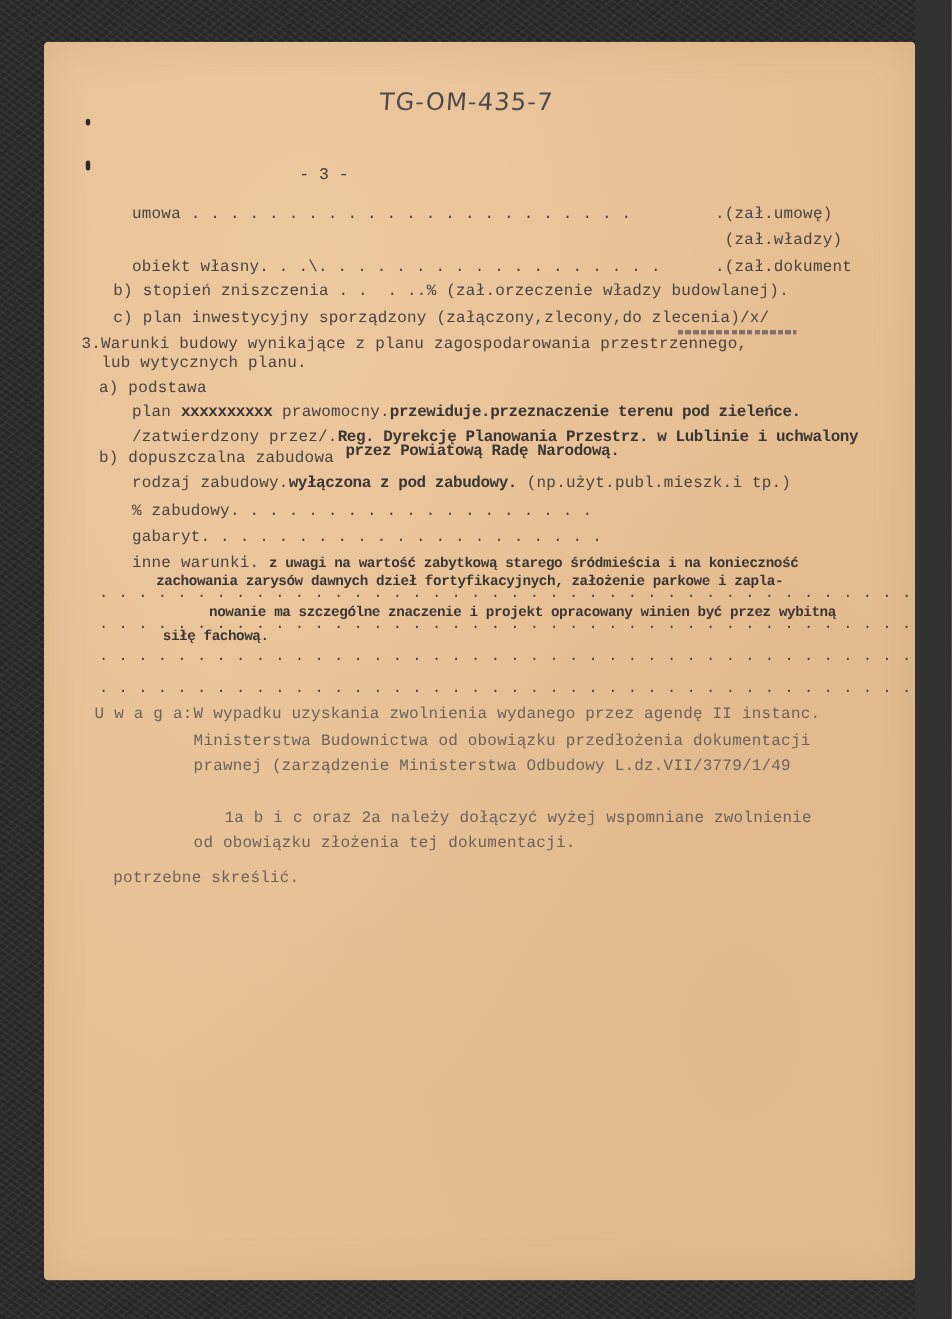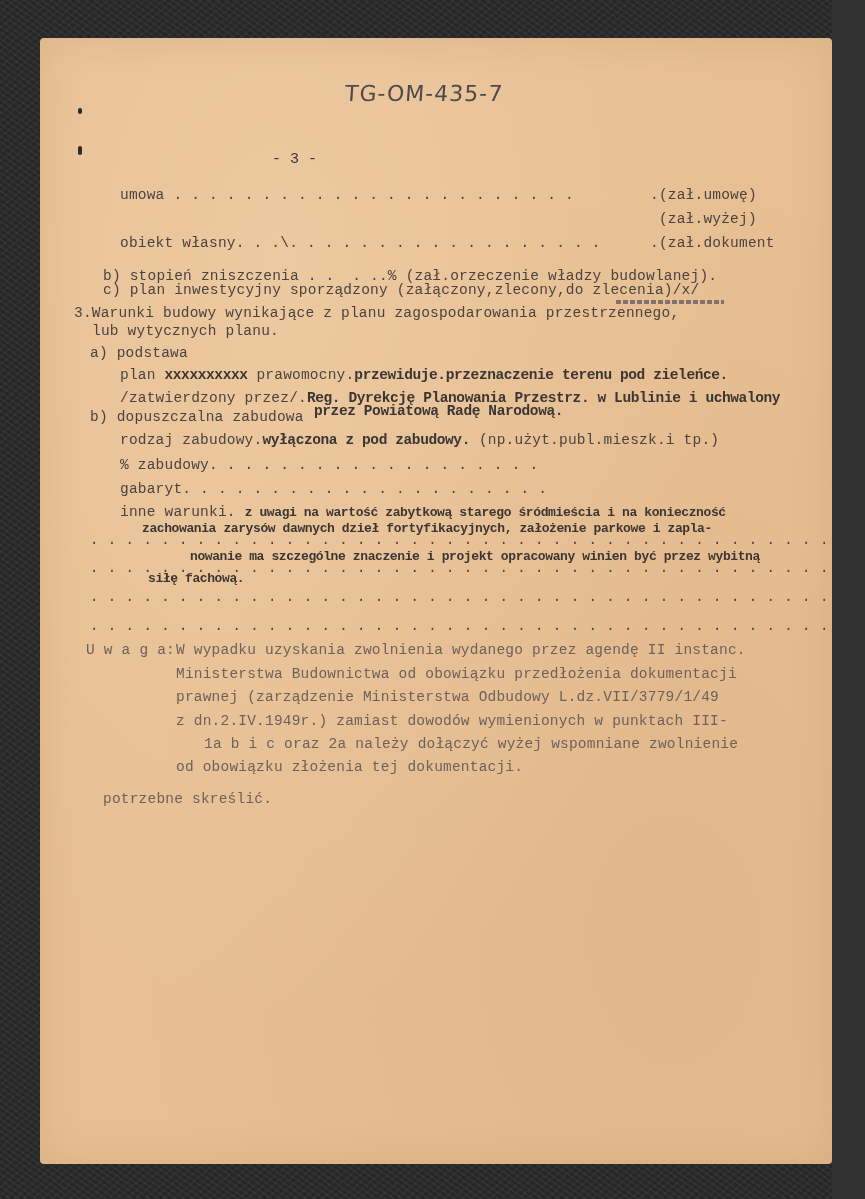--- a/index.html
+++ b/index.html
@@ -102,26 +102,26 @@
   <div class="handwritten">TG-OM-435-7</div>
 
   <div class="punch-mark" style="left:38px; top:70px;"></div>
   <div class="punch-mark" style="left:38px; top:108px; height:9px;"></div>
 
   <div class="page-number">- 3 -</div>
 
   <div class="ink" style="left:80px; top:148px;"><span>umowa</span><span> . . . . . . . . . . . . . . . . . . . . . . .</span></div>
   <div class="ink" style="left:610px; top:148px;">.(zał.umowę)</div>
 
-  <div class="ink" style="left:610px; top:172px;"> (zał.wyżej)</div>
+  <div class="ink" style="left:610px; top:172px;"> (zał.władzy)</div>
 
   <div class="ink" style="left:80px; top:196px;"><span>obiekt własny</span><span>. . .\. . . . . . . . . . . . . . . . . .</span></div>
   <div class="ink" style="left:610px; top:196px;">.(zał.dokument</div>
 
-  <div class="ink" style="left:63px; top:229px;">b) stopień zniszczenia . .  . ..% (zał.orzeczenie władzy budowlanej).</div>
+  <div class="ink" style="left:63px; top:218px;">b) stopień zniszczenia . .  . ..% (zał.orzeczenie władzy budowlanej).</div>
   <div class="ink" style="left:63px; top:243px;">c) plan inwestycyjny sporządzony (załączony,zlecony,do zlecenia)/x/</div>
   <div class="underline-smudge" style="left:576px; top:262px; width:108px;"></div>
 
   <div class="ink" style="left:34px; top:266px;">3.Warunki budowy wynikające z planu zagospodarowania przestrzennego,</div>
   <div class="ink" style="left:52px; top:284px;">lub wytycznych planu.</div>
 
   <div class="ink" style="left:50px; top:306px;">a) podstawa</div>
 
   <div class="ink" style="left:80px; top:328px;"><span>plan</span> <span class="bold-ink">xxxxxxxxxx</span> <span>prawomocny.</span><span class="bold-ink">przewiduje.przeznaczenie terenu pod zieleńce.</span></div>
 
@@ -142,18 +142,17 @@
   <div class="dots" style="left:50px; top:522px;">. . . . . . . . . . . . . . . . . . . . . . . . . . . . . . . . . . . . . . . . . .</div>
   <div class="ink bold-ink" style="left:108px; top:532px; font-size:13px;">siłę fachową.</div>
 
   <div class="dots" style="left:50px; top:551px;">. . . . . . . . . . . . . . . . . . . . . . . . . . . . . . . . . . . . . . . . . .</div>
   <div class="dots" style="left:50px; top:580px;">. . . . . . . . . . . . . . . . . . . . . . . . . . . . . . . . . . . . . . . . . .</div>
 
   <div class="ink faded" style="left:46px; top:603px;">U w a g a:</div>
   <div class="ink faded" style="left:136px; top:603px;">W wypadku uzyskania zwolnienia wydanego przez agendę II instanc.</div>
   <div class="ink faded" style="left:136px; top:627px;">Ministerstwa Budownictwa od obowiązku przedłożenia dokumentacji</div>
   <div class="ink faded" style="left:136px; top:650px;">prawnej (zarządzenie Ministerstwa Odbudowy L.dz.VII/3779/1/49</div>
-  <div class="ink faded" style="left:136px; top:674px;">z dn.2.IV.1949r.) zamiast dowodów wymienionych w punktach III-</div>
   <div class="ink faded" style="left:136px; top:697px;margin-left:28px;">1a b i c oraz 2a należy dołączyć wyżej wspomniane zwolnienie</div>
   <div class="ink faded" style="left:136px; top:720px;">od obowiązku złożenia tej dokumentacji.</div>
 
   <div class="ink faded" style="left:63px; top:752px;">potrzebne skreślić.</div>
 </div>
 
 </body></html>

